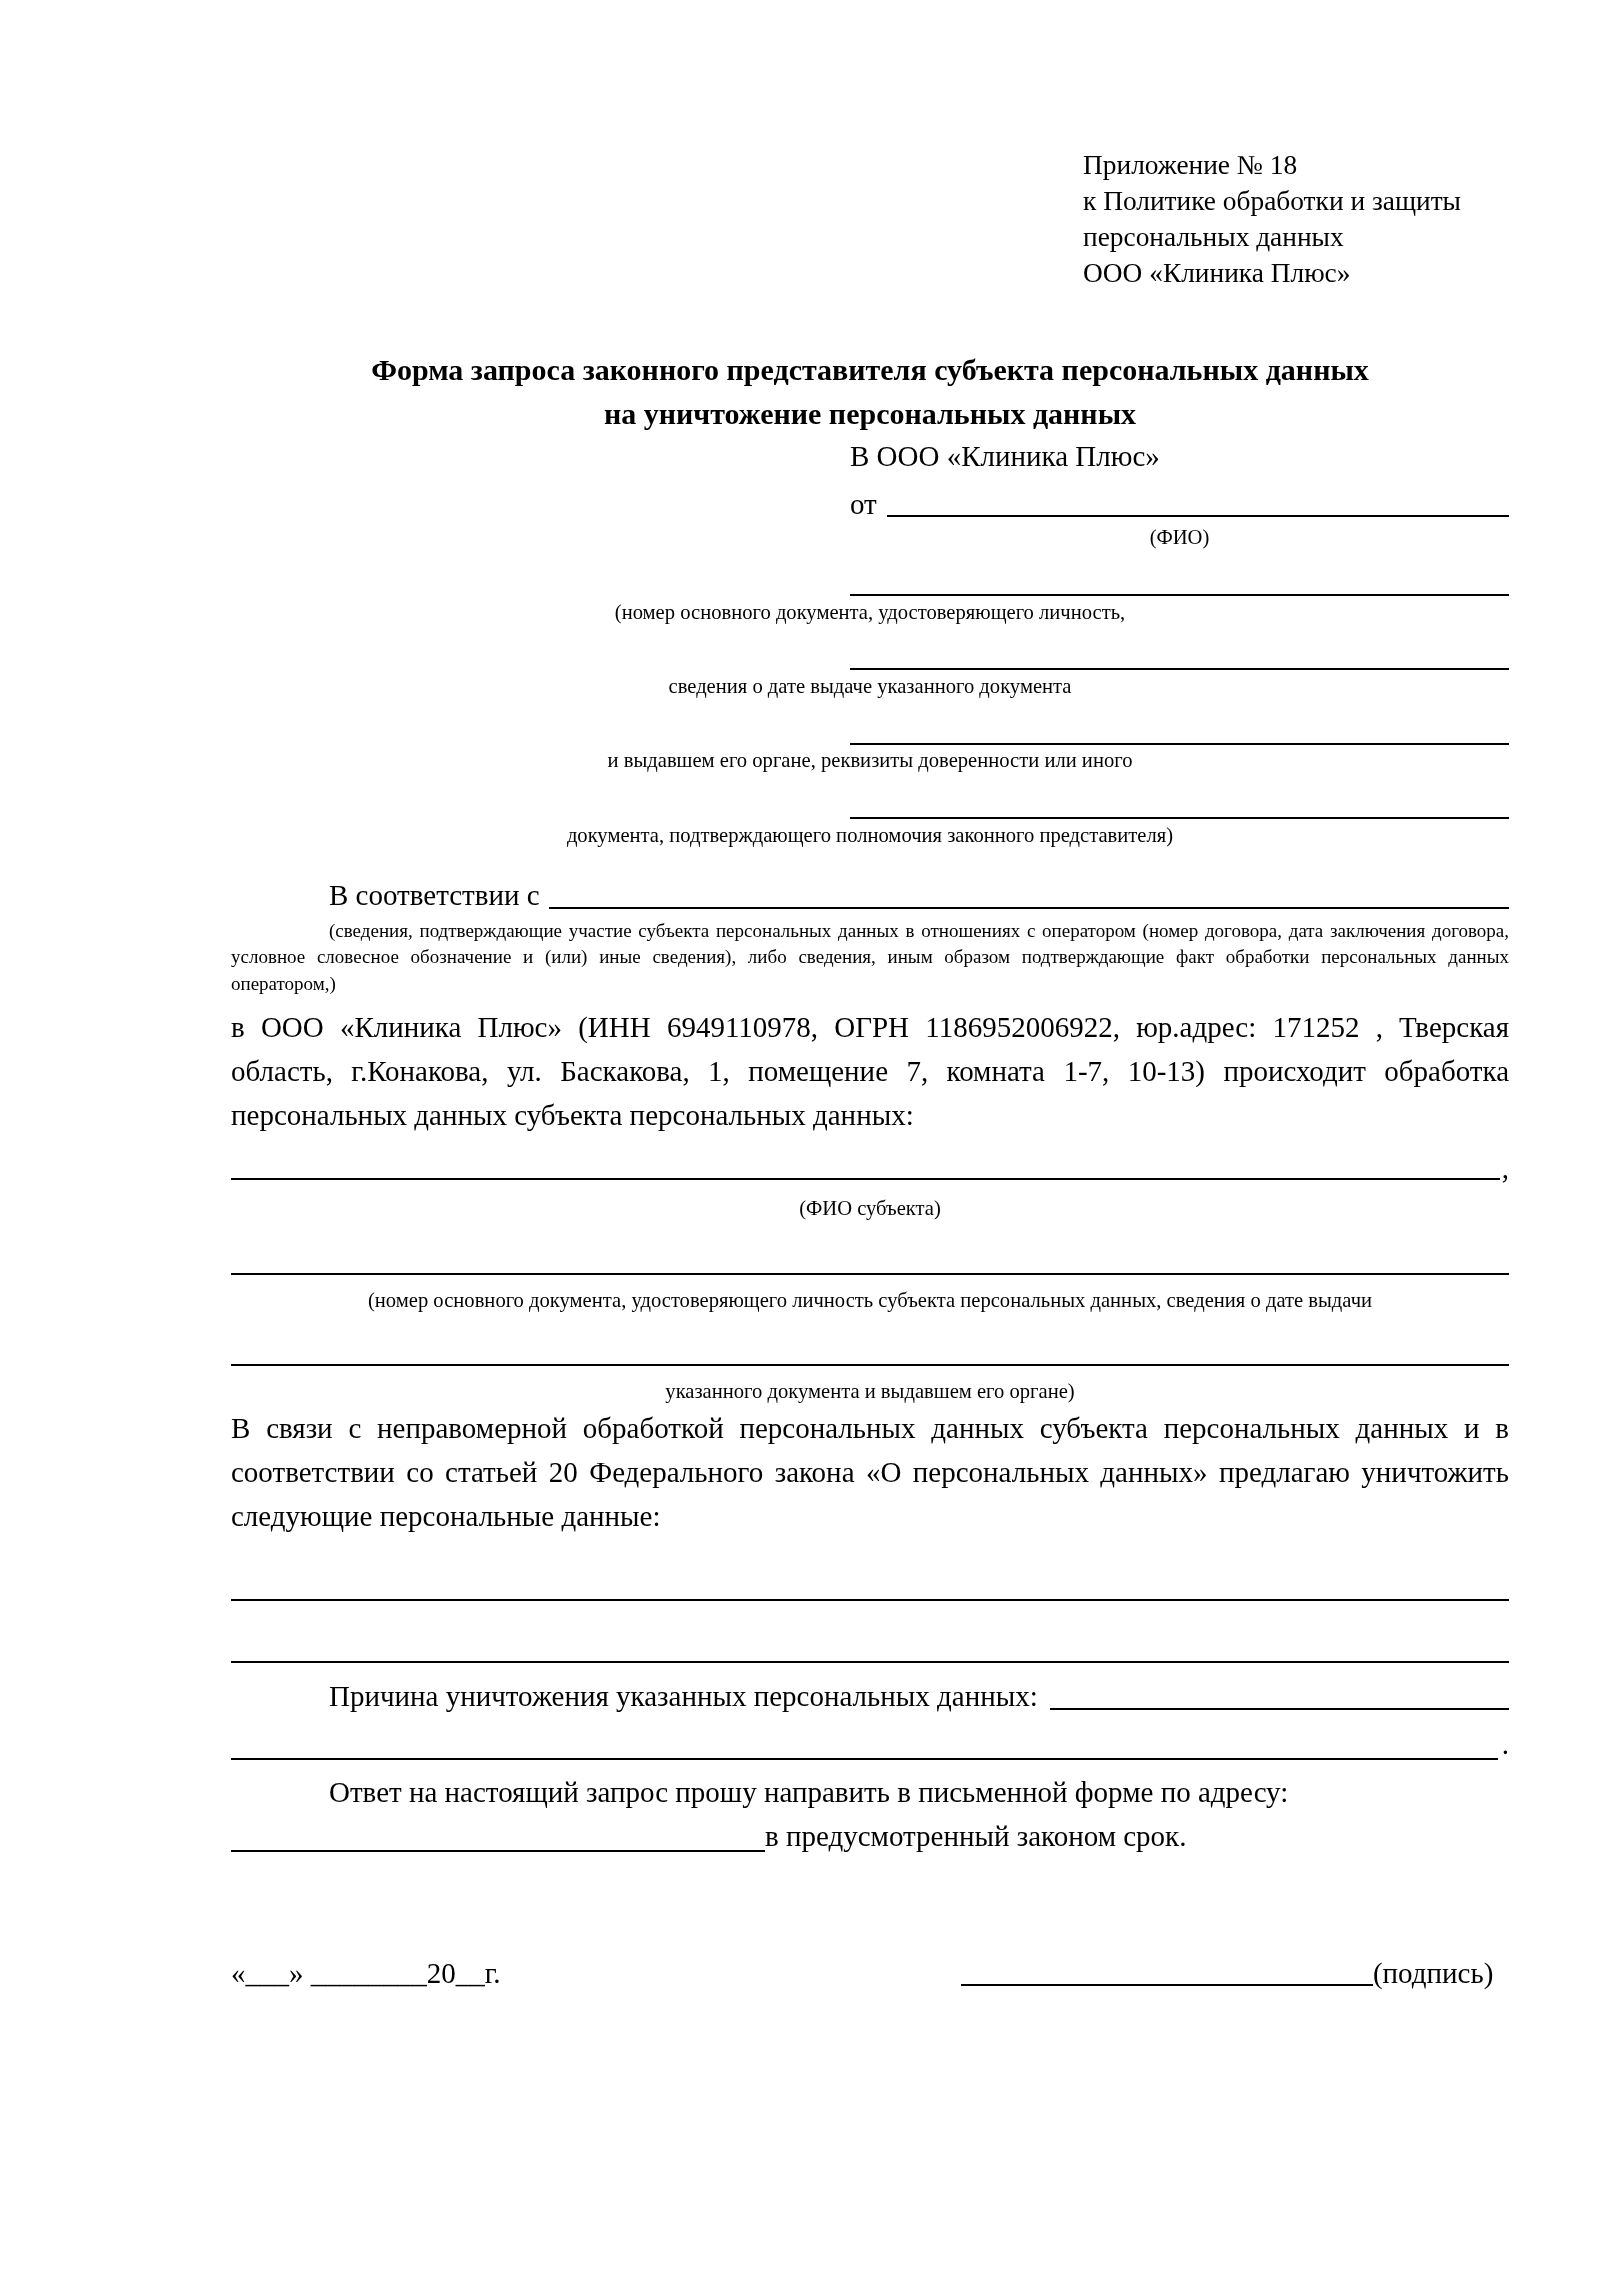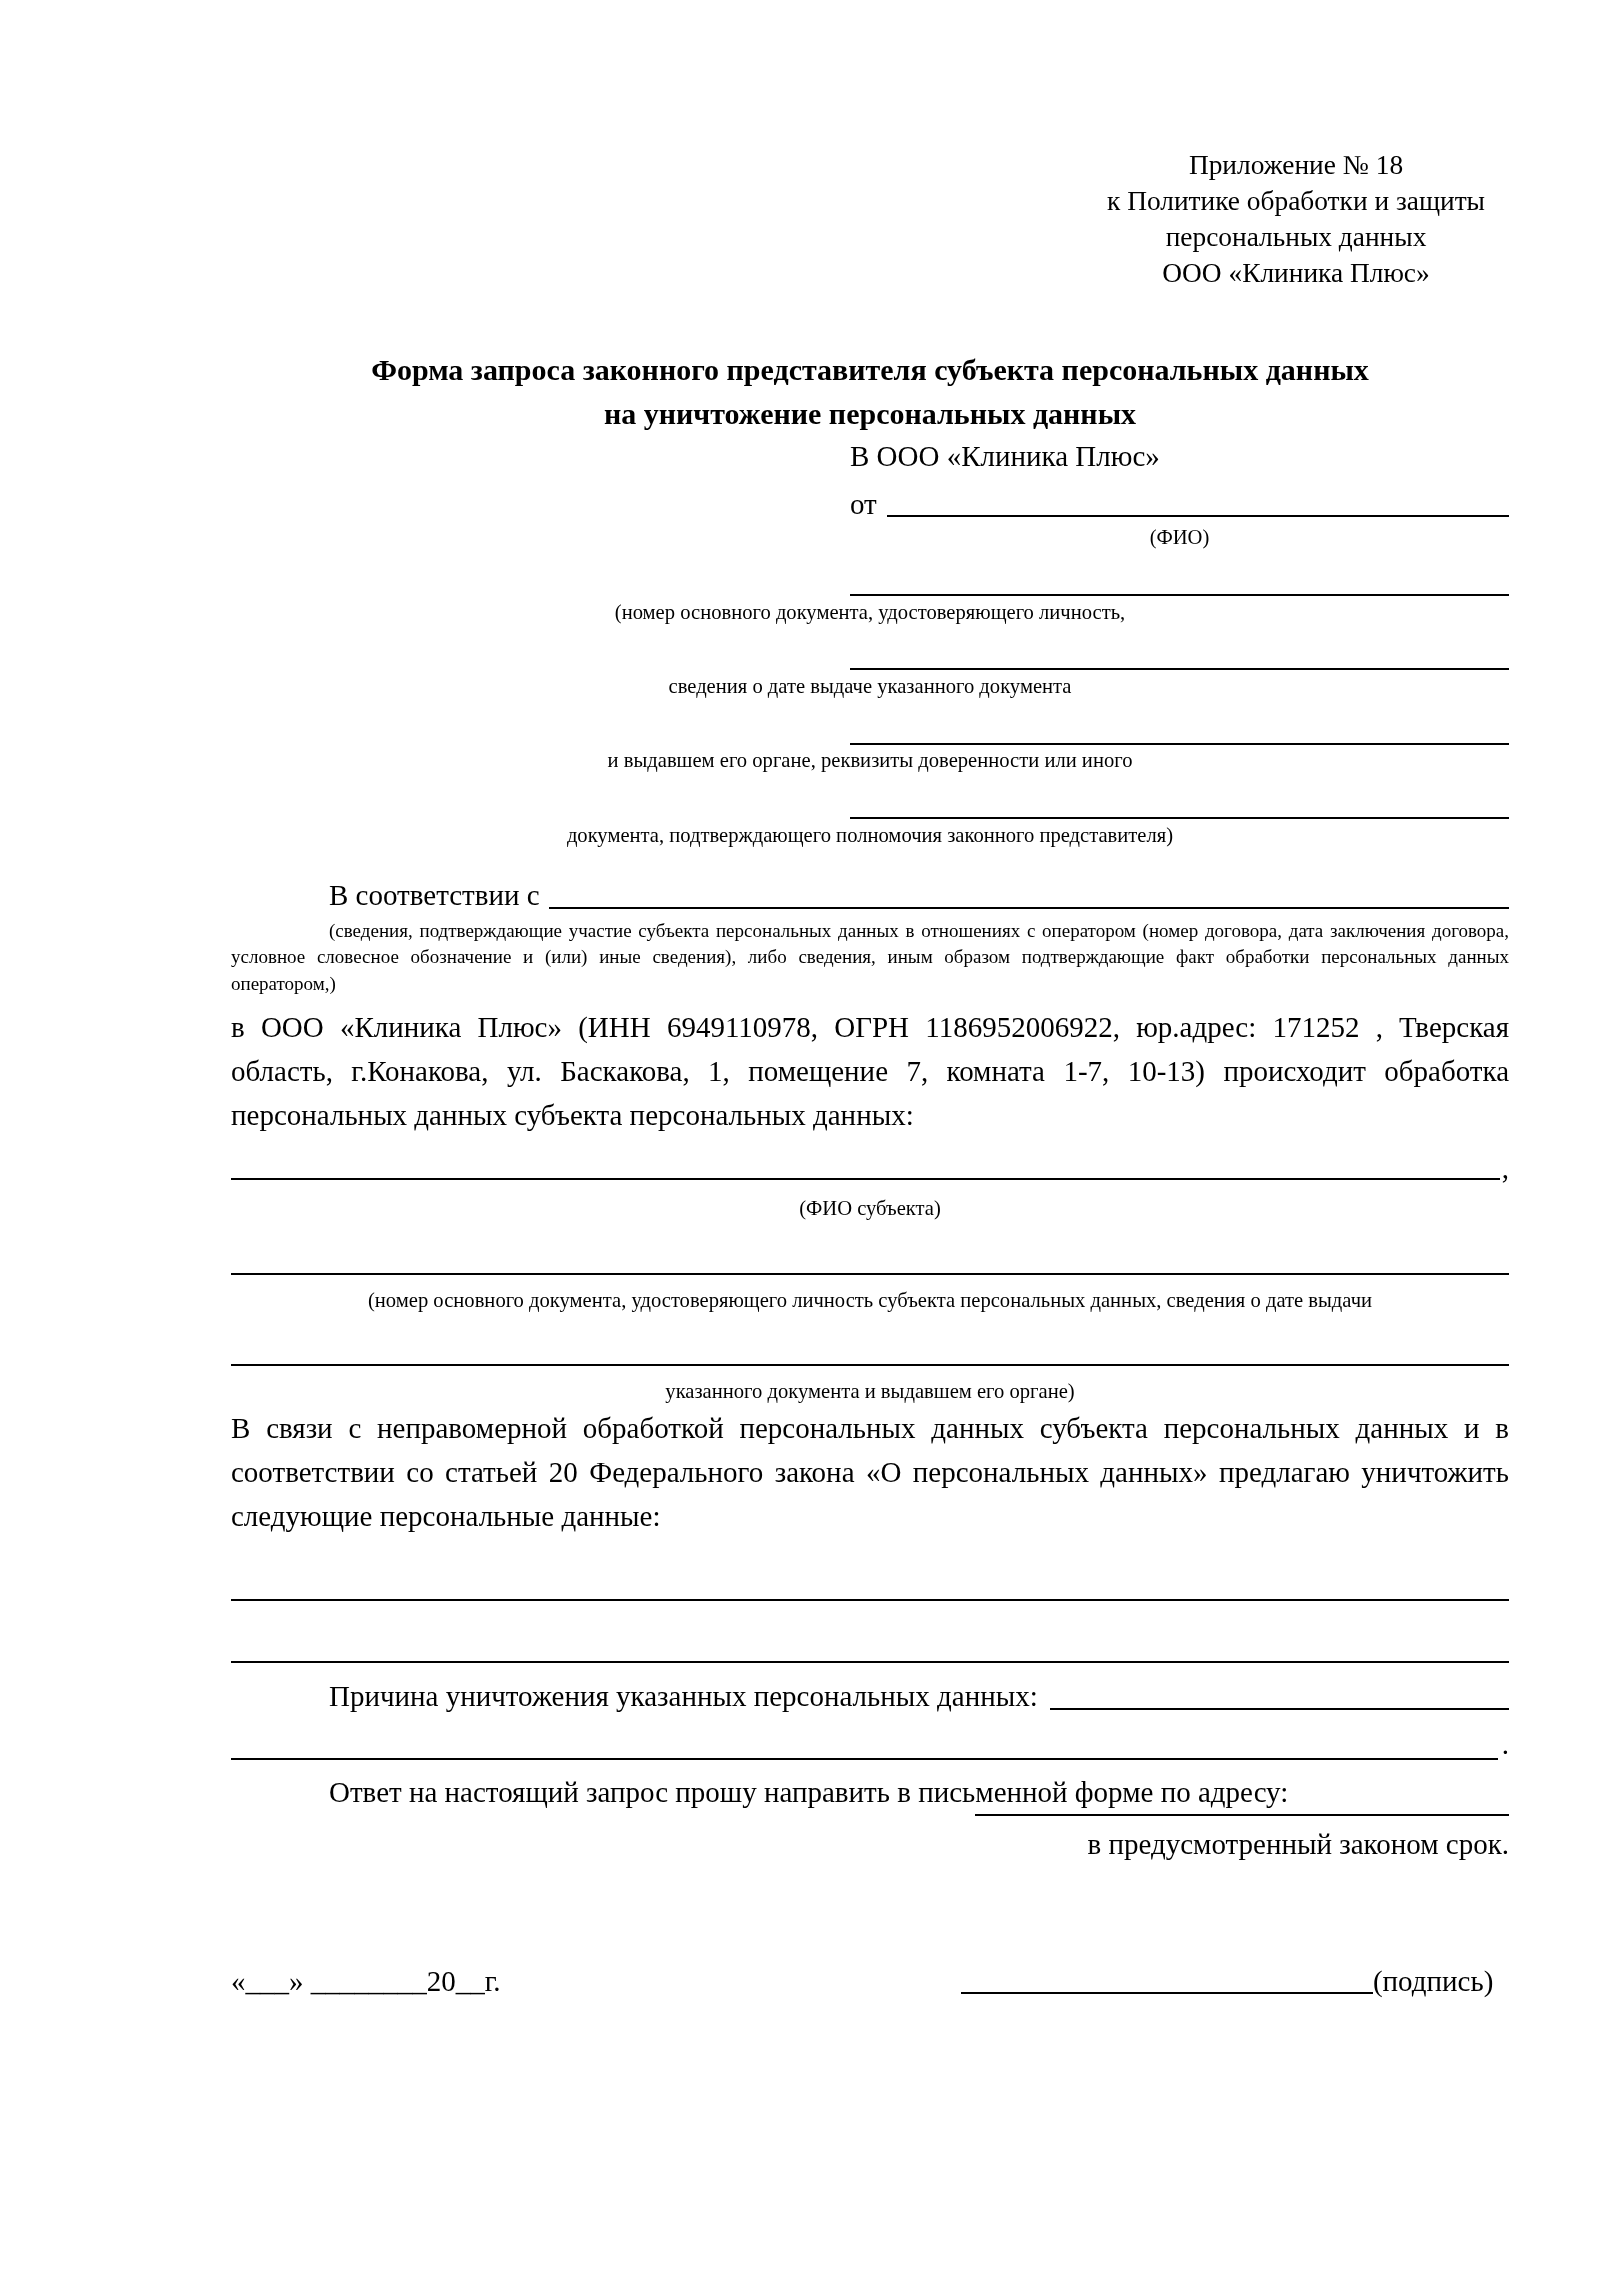--- a/index.html
+++ b/index.html
@@ -18,21 +18,20 @@
     position:absolute;
     left:231px; right:112px; top:0;
   }
   
   .ref {
     margin-top:147px;
     margin-left:852px;
     font-size:27.4px;
     line-height:36px;
     white-space:nowrap;
-    text-align:center;
   }
   
   .title {
     margin-top:57px;
     text-align:center;
     font-weight:bold;
     font-size:30px;
     line-height:44px;
   }
   
@@ -78,21 +77,21 @@
   .wfield { height:29px; border-bottom:2px solid #000; margin-top:21.6px; }
   .bfield { height:33px; border-bottom:2px solid #000; }
   .bfield.first { margin-top:27.4px; }
   .bfield.second { margin-top:27.4px; }
   .reason-row { margin-top:13.7px; line-height:39px; }
   .reason-row .lbl { padding-left:98px; white-space:nowrap; }
   .reason-row .fill { margin-left:11.8px; margin-bottom:5.9px; }
   .period-row { margin-top:9.8px; line-height:39px; }
   .period-row .dot { margin-left:3.9px; }
   .reply { margin-top:5.9px; text-align:justify; text-indent:98px; line-height:44px; }
-  .term-row { line-height:44px;flex-direction:column; }
+  .term-row { line-height:44px; }
   .term-row .term-line { width:534px; border-bottom:2px solid #000; height:0; margin-bottom:5.9px; }
   .term-row .txt { white-space:nowrap; }
   .sig-row {
     margin-top:80px;
     display:flex;
     justify-content:space-between;
     align-items:flex-end;
     line-height:37px;
   }
   .sig-right { display:flex; align-items:flex-end; margin-right:15.7px;margin-top:17px; }

